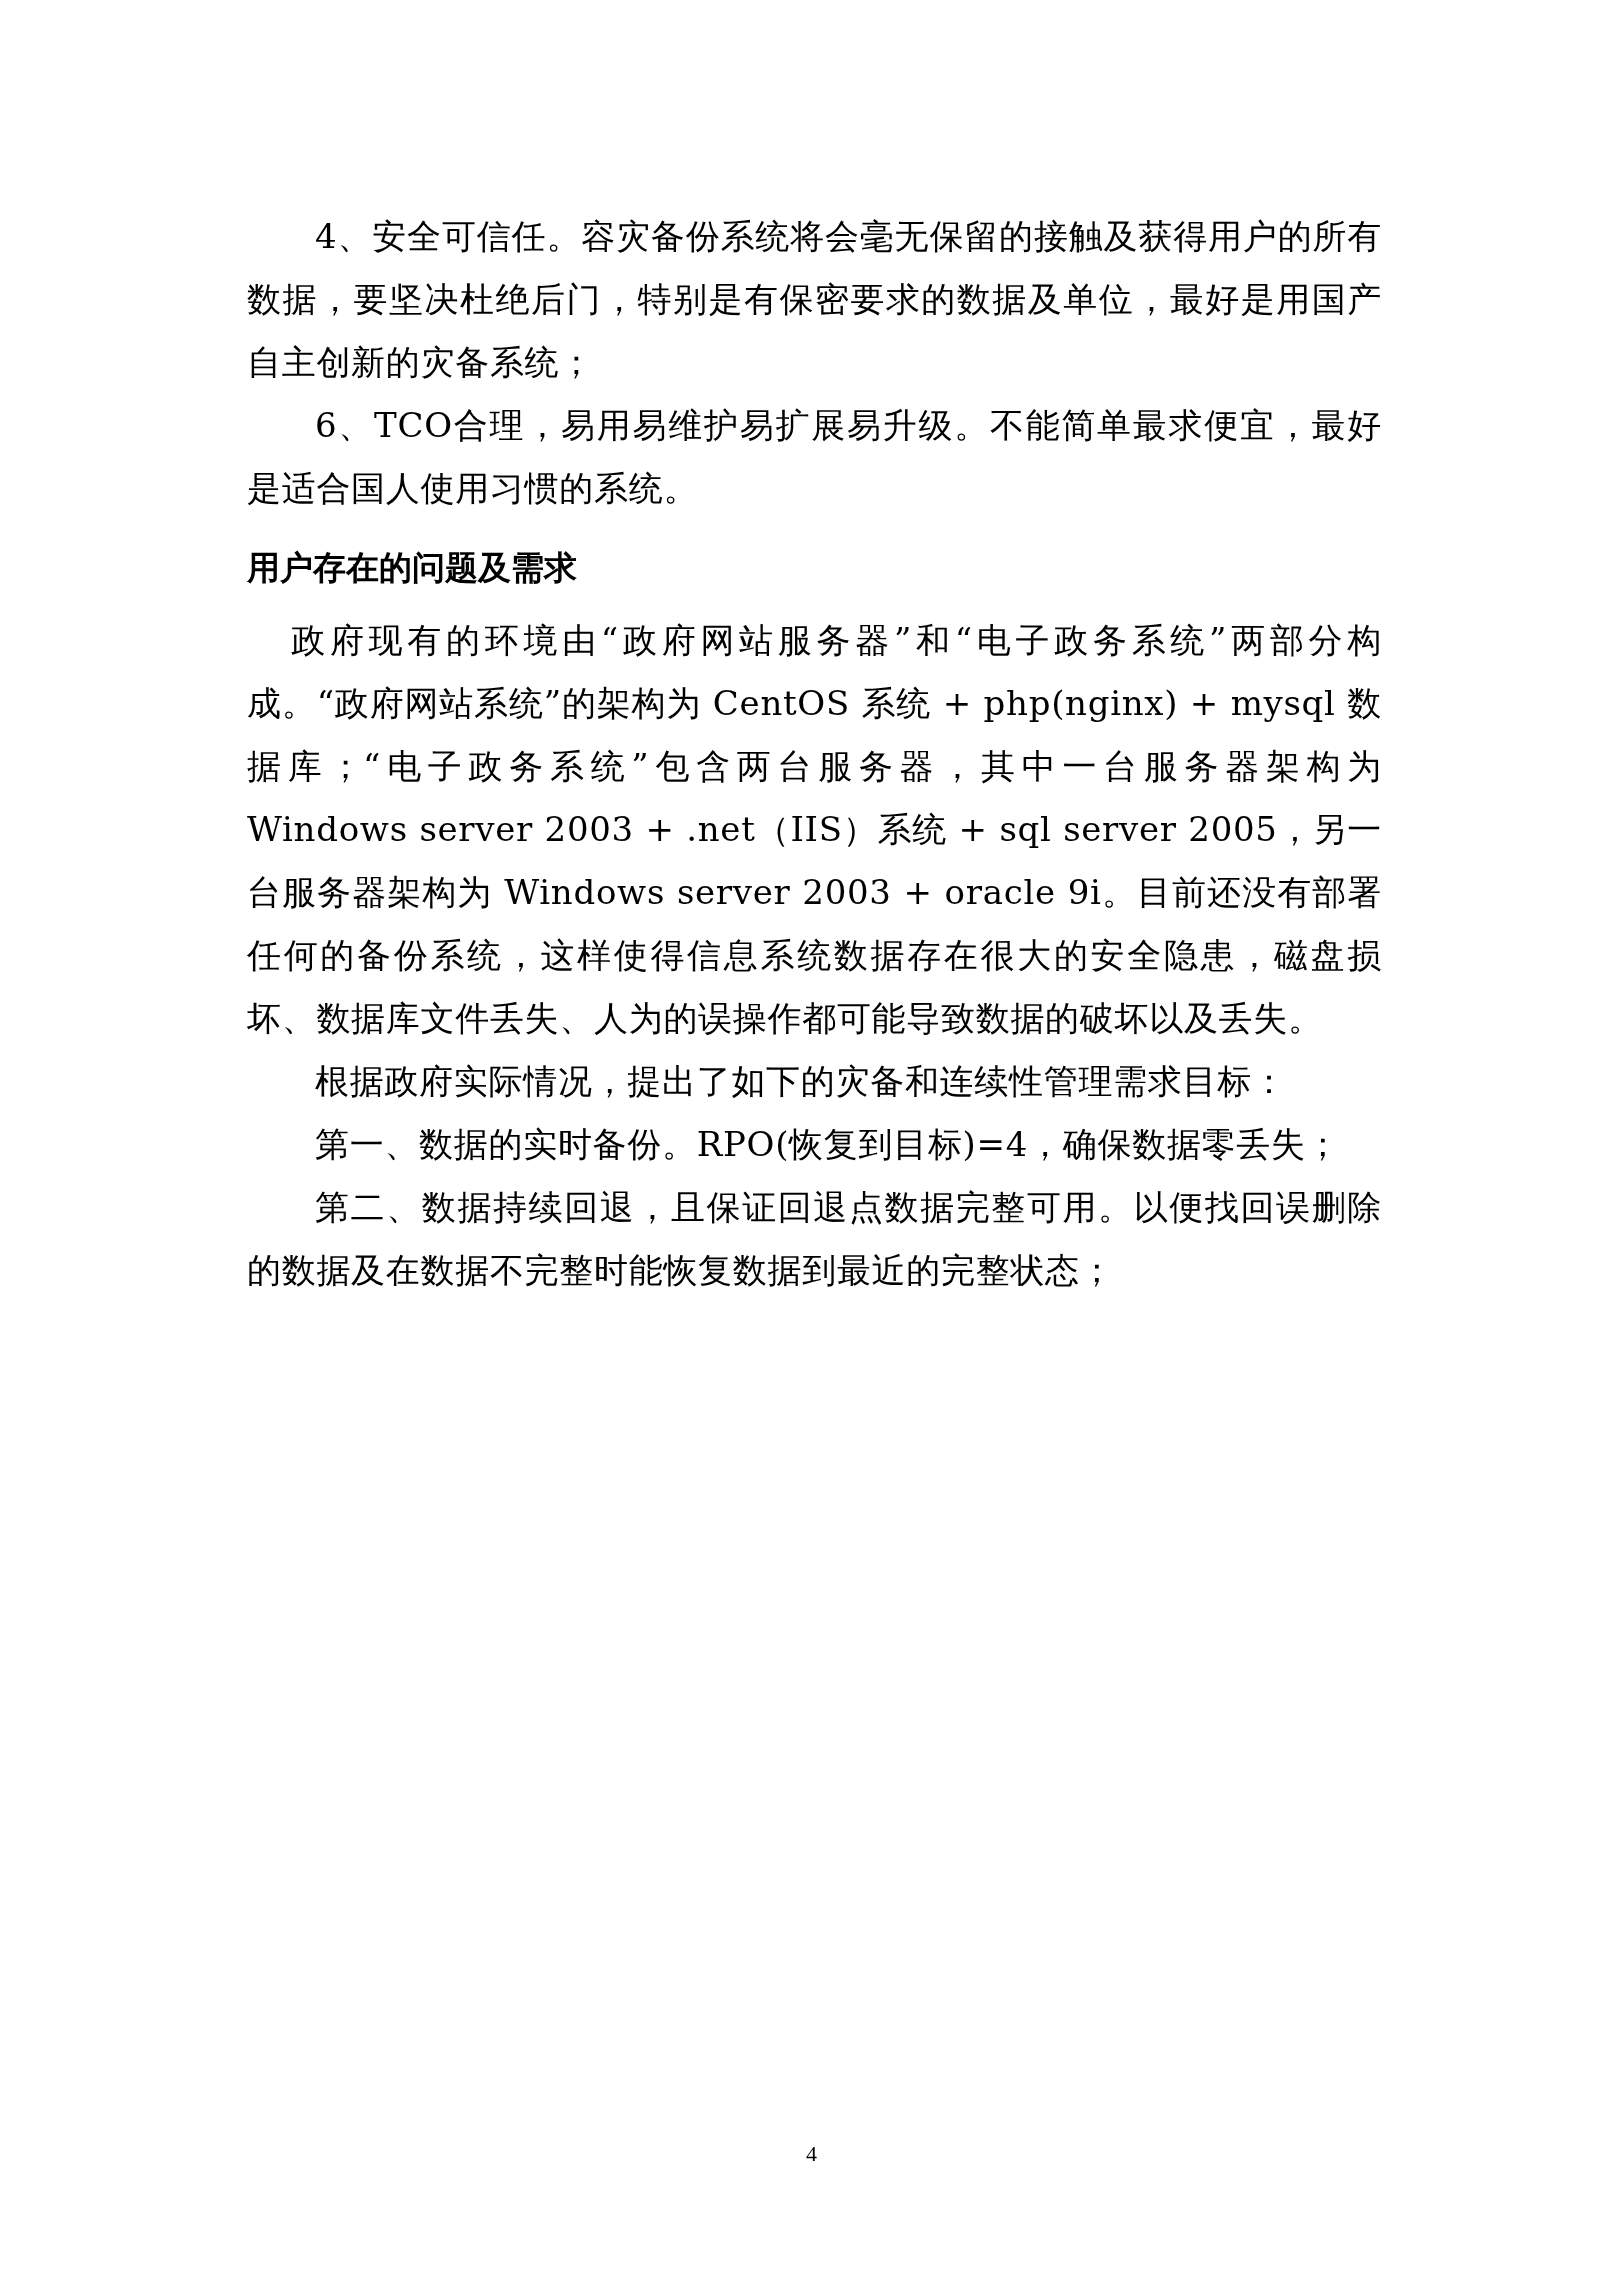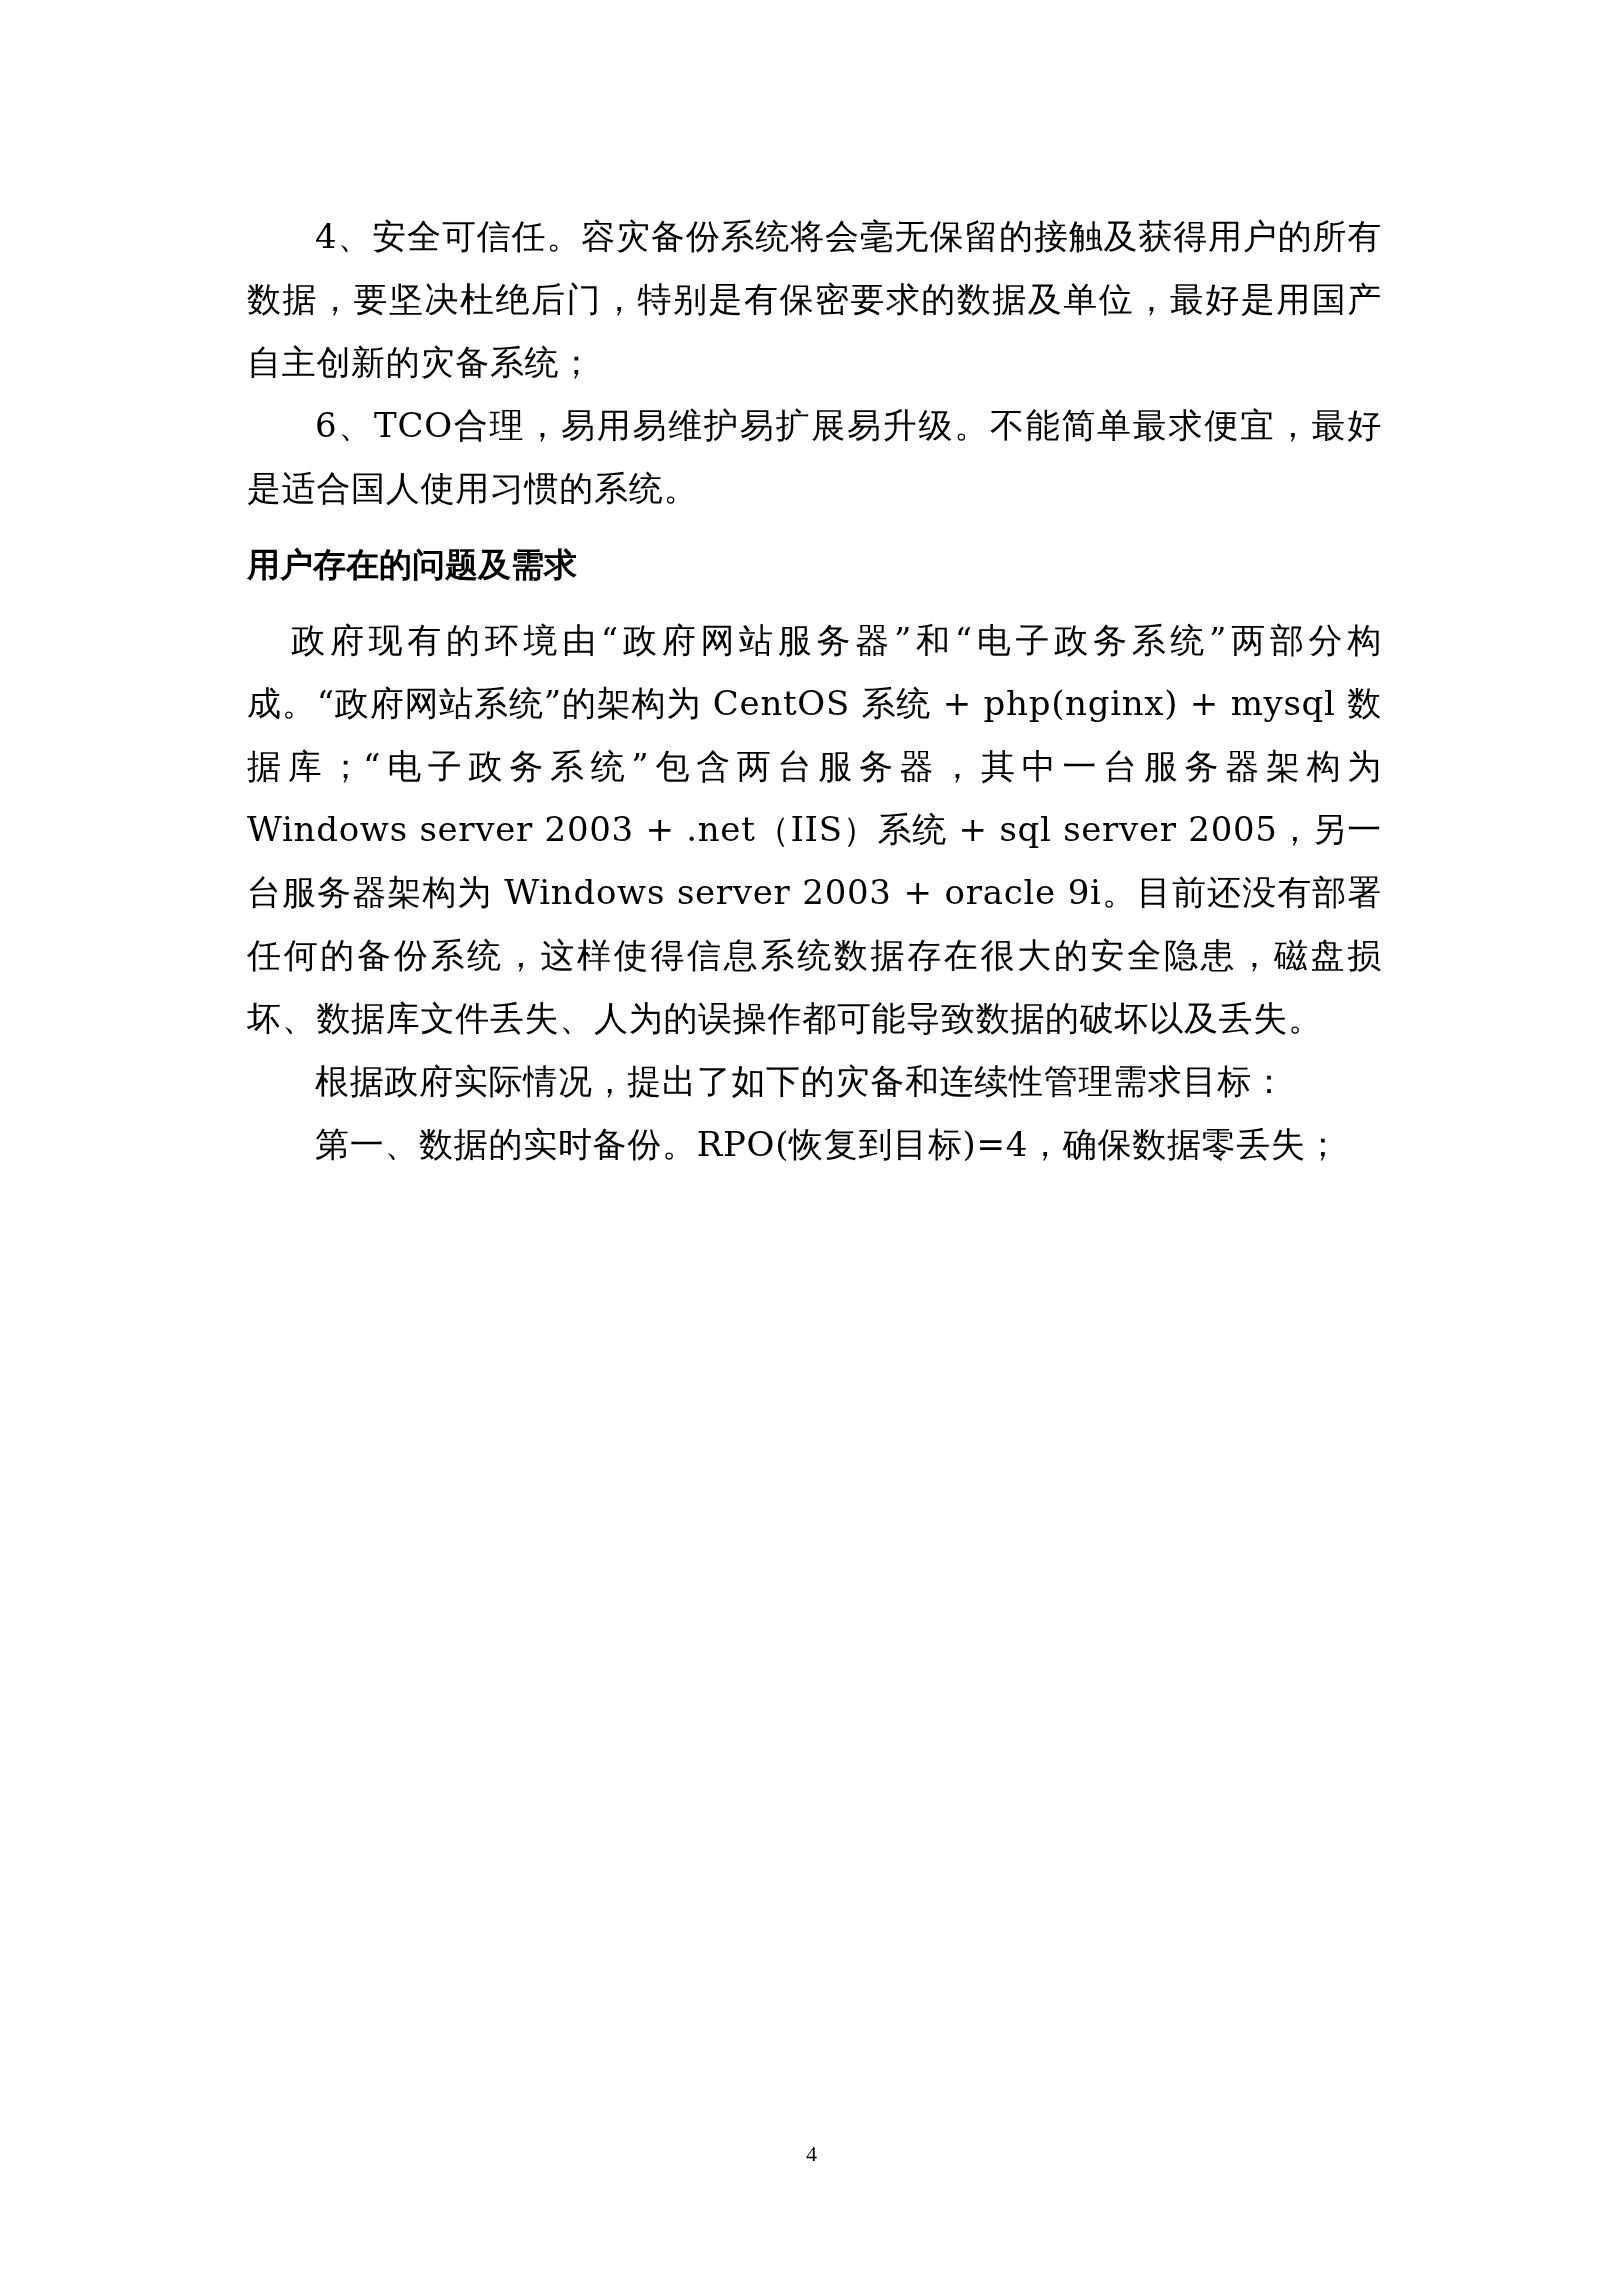--- a/index.html
+++ b/index.html
@@ -2,33 +2,34 @@
 <html style="font-size:11px"><head>
 <meta charset="utf-8">
 <style>
   html, body { margin: 0; padding: 0; background: #ffffff; }
   body { width: 1623px; height: 2295px; position: relative; overflow: hidden;
          font-family: "DejaVu Serif", "Liberation Serif", serif; color: #000; }
   .page { position: absolute; left: 247px; top: 205px; width: 1135px; }
   .p { font-size: 34px; line-height: 63px; margin: 0; text-align: justify; text-align-last: left; letter-spacing: 0.7px; }
   .indent2 { text-indent: 2em; }
   .indent1 { text-indent: 1.3em; }
-  .h { font-family: Liberation Mono, monospace; font-weight: bold;
+  .h { font-family: Liberation Sans, sans-serif; font-weight: bold;
        font-size: 33px; line-height: 41px; margin: 27px 0 20.5px 0; }
   .pagenum { position: absolute; top: 2141px; left: 0; width: 1623px; text-align: center;
              font-family: "Liberation Serif", serif; font-size: 22px; }
 </style>
 </head>
 <body>
 
 <div class="page">
   <p class="p indent2">4、安全可信任。容灾备份系统将会毫无保留的接触及获得用户的所有数据，要坚决杜绝后门，特别是有保密要求的数据及单位，最好是用国产自主创新的灾备系统；</p>
   <p class="p indent2">6、TCO合理，易用易维护易扩展易升级。不能简单最求便宜，最好是适合国人使用习惯的系统。</p>
 
   <h2 class="h">用户存在的问题及需求</h2>
 
   <p class="p indent1">政府现有的环境由“政府网站服务器”和“电子政务系统”两部分构成。“政府网站系统”的架构为 CentOS 系统 + php(nginx) + mysql 数据库；“电子政务系统”包含两台服务器，其中一台服务器架构为 Windows server 2003 + .net（IIS）系统 + sql server 2005，另一台服务器架构为 Windows server 2003 + oracle 9i。目前还没有部署任何的备份系统，这样使得信息系统数据存在很大的安全隐患，磁盘损坏、数据库文件丢失、人为的误操作都可能导致数据的破坏以及丢失。</p>
   <p class="p indent2">根据政府实际情况，提出了如下的灾备和连续性管理需求目标：</p>
   <p class="p indent2">第一、数据的实时备份。RPO(恢复到目标)=4，确保数据零丢失；</p>
+  <p class="p indent2">第二、数据持续回退，且保证回退点数据完整可用。以便找回误删除的数据及在数据不完整时能恢复数据到最近的完整状态；</p>
 </div>
 
 <div class="pagenum">4</div>
 
 
 </body></html>

